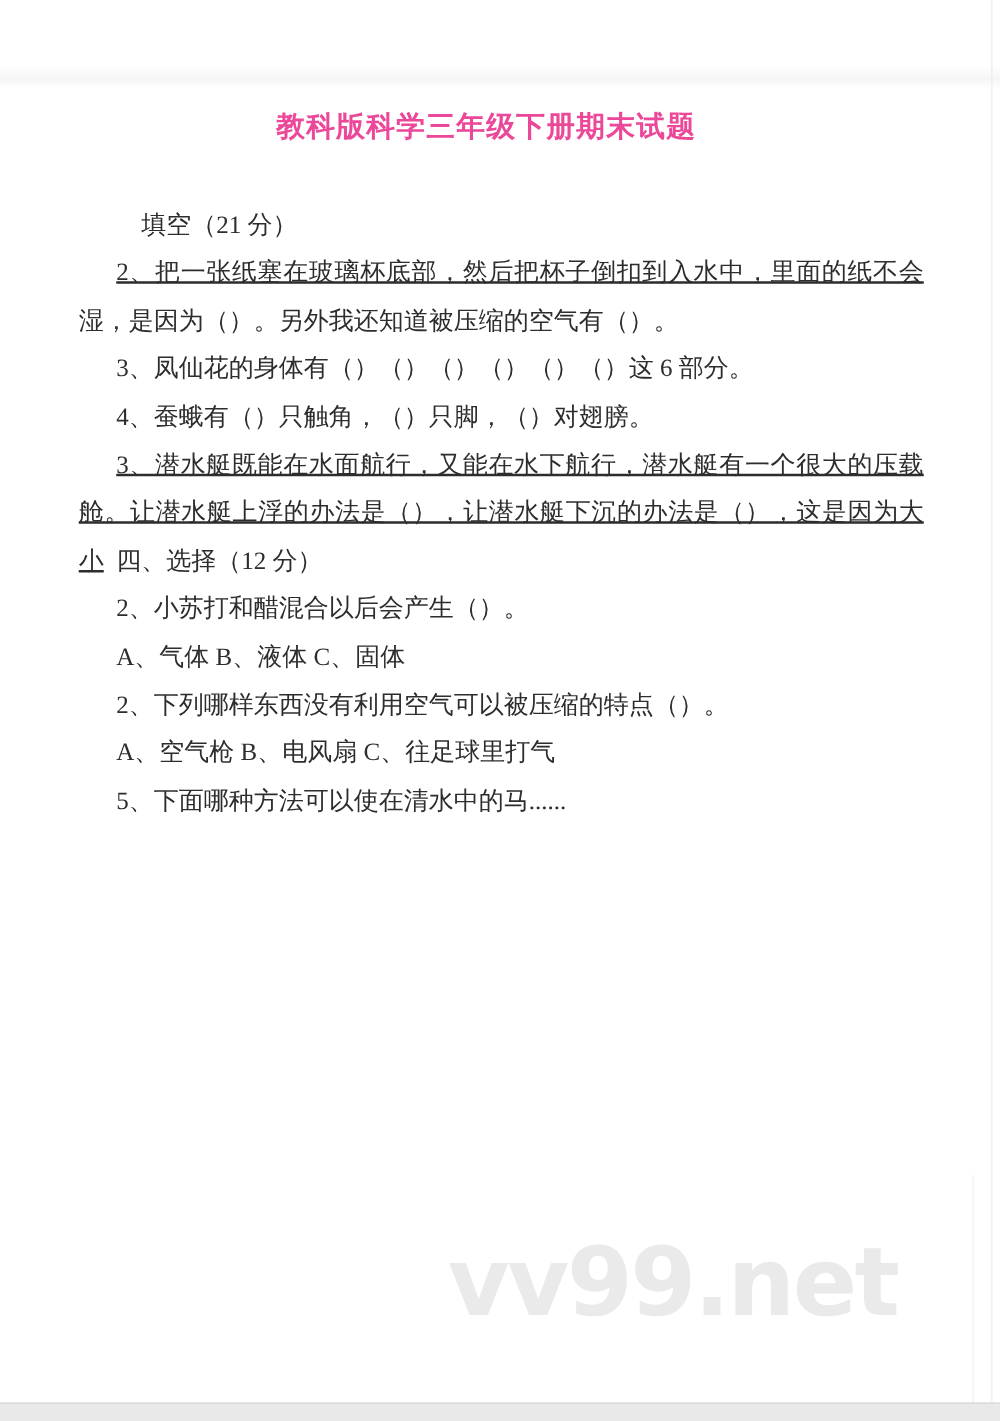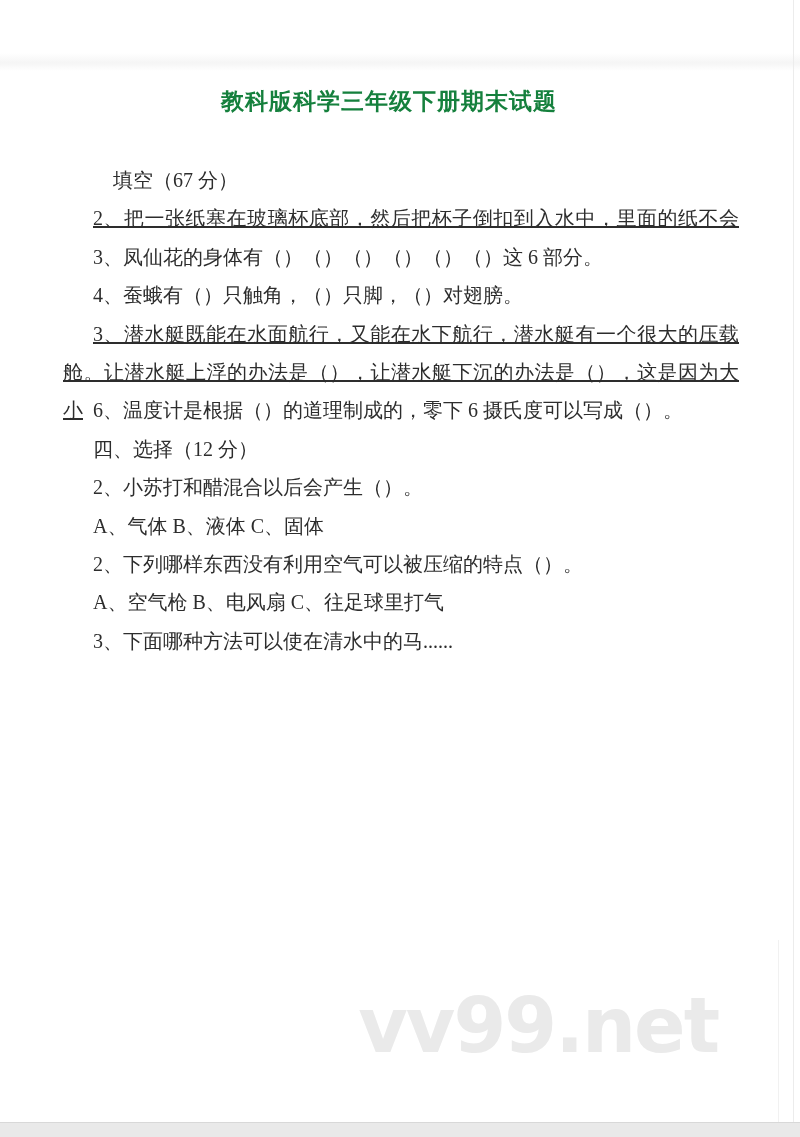--- a/index.html
+++ b/index.html
@@ -18,21 +18,21 @@
     pointer-events: none;
   }
   .doc-title {
     position: absolute;
     top: 90px; left: 0; right: 22px;
     text-align: center;
     font-family: "Liberation Sans", "DejaVu Sans", sans-serif;
     font-weight: bold;
     font-size: 23px;
     line-height: 1;
-    color: #15803d;
+    color: #ec4899;
     letter-spacing: 1px;
   }
   .doc-body {
     position: absolute;
     top: 161px; left: 63px;
     width: 676px;
     font-size: 20px;
     color: #2d2d2d;
   }
   .line {
@@ -83,33 +83,33 @@
 </head>
 <body>
 
 <div class="page">
   <div class="top-shade"></div>
 
   <div class="doc-title">教科版科学三年级下册期末试题</div>
 
   <div class="doc-body">
 
-  <div class="line indent-section">填空（67 分）</div>
+  <div class="line indent-section">填空（21 分）</div>
       <div class="line indent-item justify">2、把一张纸塞在玻璃杯底部，然后把杯子倒扣到入水中，里面的纸不会</div>
+      <div class="line indent-cont">湿，是因为（）。另外我还知道被压缩的空气有（）。</div>
       <div class="line indent-item">3、凤仙花的身体有（）（）（）（）（）（）这 6 部分。</div>
       <div class="line indent-item">4、蚕蛾有（）只触角，（）只脚，（）对翅膀。</div>
       <div class="line indent-item justify">3、潜水艇既能在水面航行，又能在水下航行，潜水艇有一个很大的压载</div>
       <div class="line indent-cont justify">舱。让潜水艇上浮的办法是（），让潜水艇下沉的办法是（），这是因为大小</div>
-      <div class="line indent-item">6、温度计是根据（）的道理制成的，零下 6 摄氏度可以写成（）。</div>
       <div class="line indent-item">四、选择（12 分）</div>
       <div class="line indent-item">2、小苏打和醋混合以后会产生（）。</div>
       <div class="line indent-item">A、气体 B、液体 C、固体</div>
       <div class="line indent-item">2、下列哪样东西没有利用空气可以被压缩的特点（）。</div>
       <div class="line indent-item">A、空气枪 B、电风扇 C、往足球里打气</div>
-      <div class="line indent-item">3、下面哪种方法可以使在清水中的马......</div>
+      <div class="line indent-item">5、下面哪种方法可以使在清水中的马......</div>
     </div>
 
   <div class="watermark">vv99.net</div>
 
   <div class="right-edge-line"></div>
   <div class="right-edge-line-2"></div>
   <div class="bottom-strip"></div>
 </div>
 
 </body></html>

